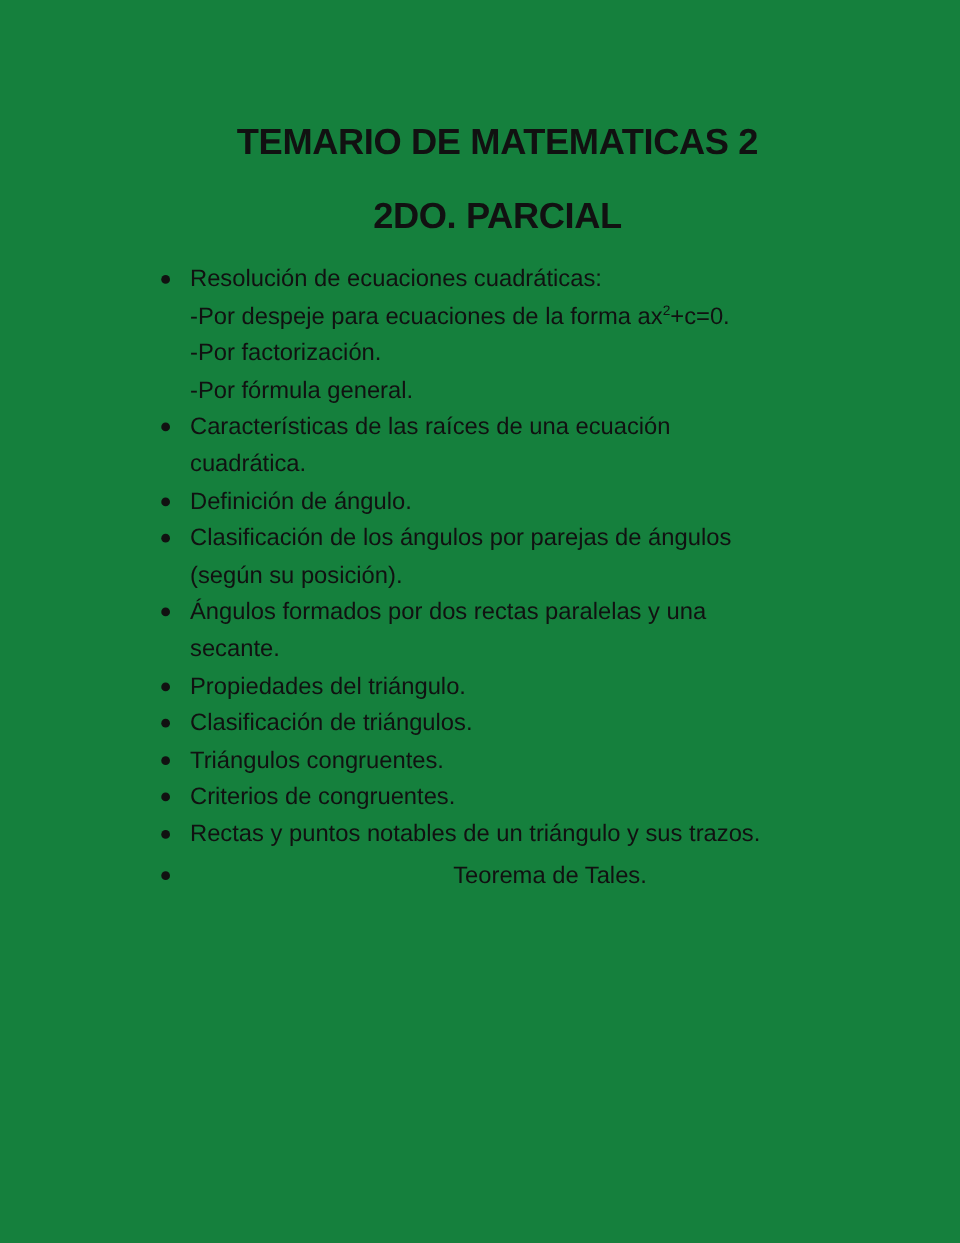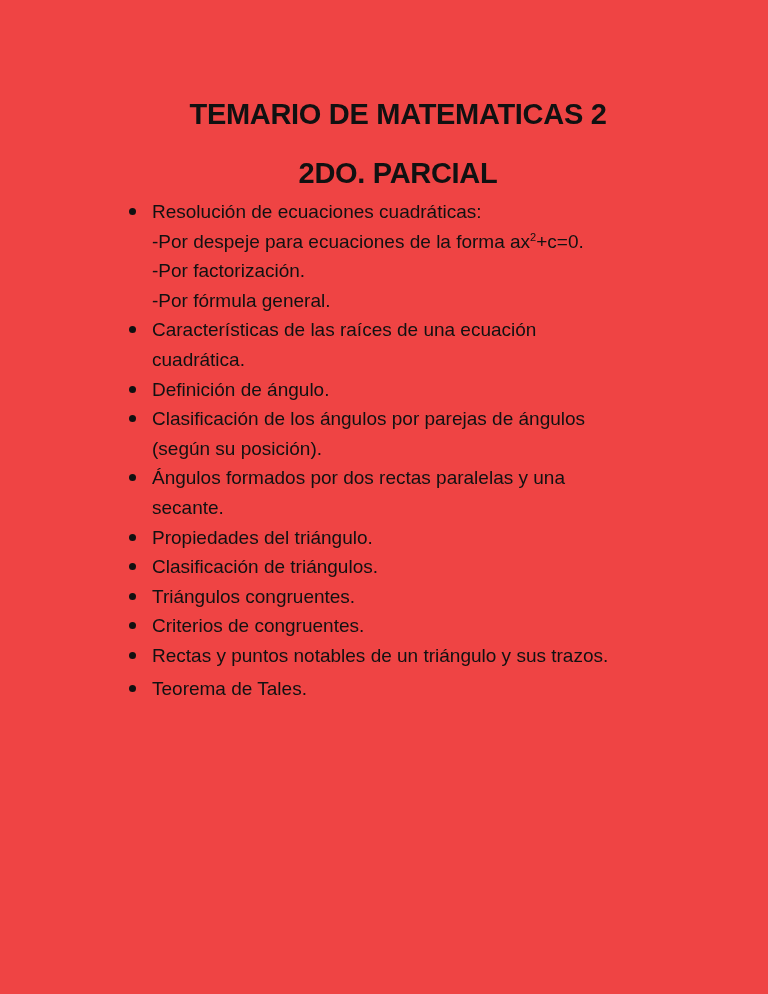--- a/index.html
+++ b/index.html
@@ -12,38 +12,38 @@
       height: 994px;
       position: relative;
       overflow: hidden;
       font-family: "Liberation Sans", "DejaVu Sans", sans-serif;
       color: #111111;
     }
     .page {
       position: absolute;
       left: 0; top: 0;
       width: 768px; height: 994px;
-      background: #ef4444;
+      background: #15803d;
     }
     .title {
       position: absolute;
       left: 0; width: 768px;
       text-align: center;
       font-weight: bold;
       font-size: 29px;
       letter-spacing: -0.3px;
       color: #111111;
       margin: 0;
     }
     .title-1 { top: 98px; left: 14px; }
     .title-2 { top: 157px; left: 14px; }
     .topics {
       position: absolute;
       left: 128px;
-      top: 197px;
+      top: 209px;
       width: 600px;
       margin: 0;
       padding: 0;
       list-style: none;
       font-size: 19px;
       line-height: 29.6px;
       color: #111111;
     }
     .topic {
       position: relative;
@@ -59,21 +59,21 @@
       background: #111111;
     }
     .topic-text, .sub-line {
       display: block;
     }
     sup {
       font-size: 11px;
       line-height: 0;
       vertical-align: super;
     }
-    .topic.last { margin-top: 3px; }
+    .topic.last { margin-top: 3px; text-align: center; }
   </style>
 </head>
 <body>
 
 <div class="page">
   <h1 class="title title-1">TEMARIO DE MATEMATICAS 2</h1>
   <h2 class="title title-2">2DO. PARCIAL</h2>
 
   <ul class="topics">
     <li class="topic">

